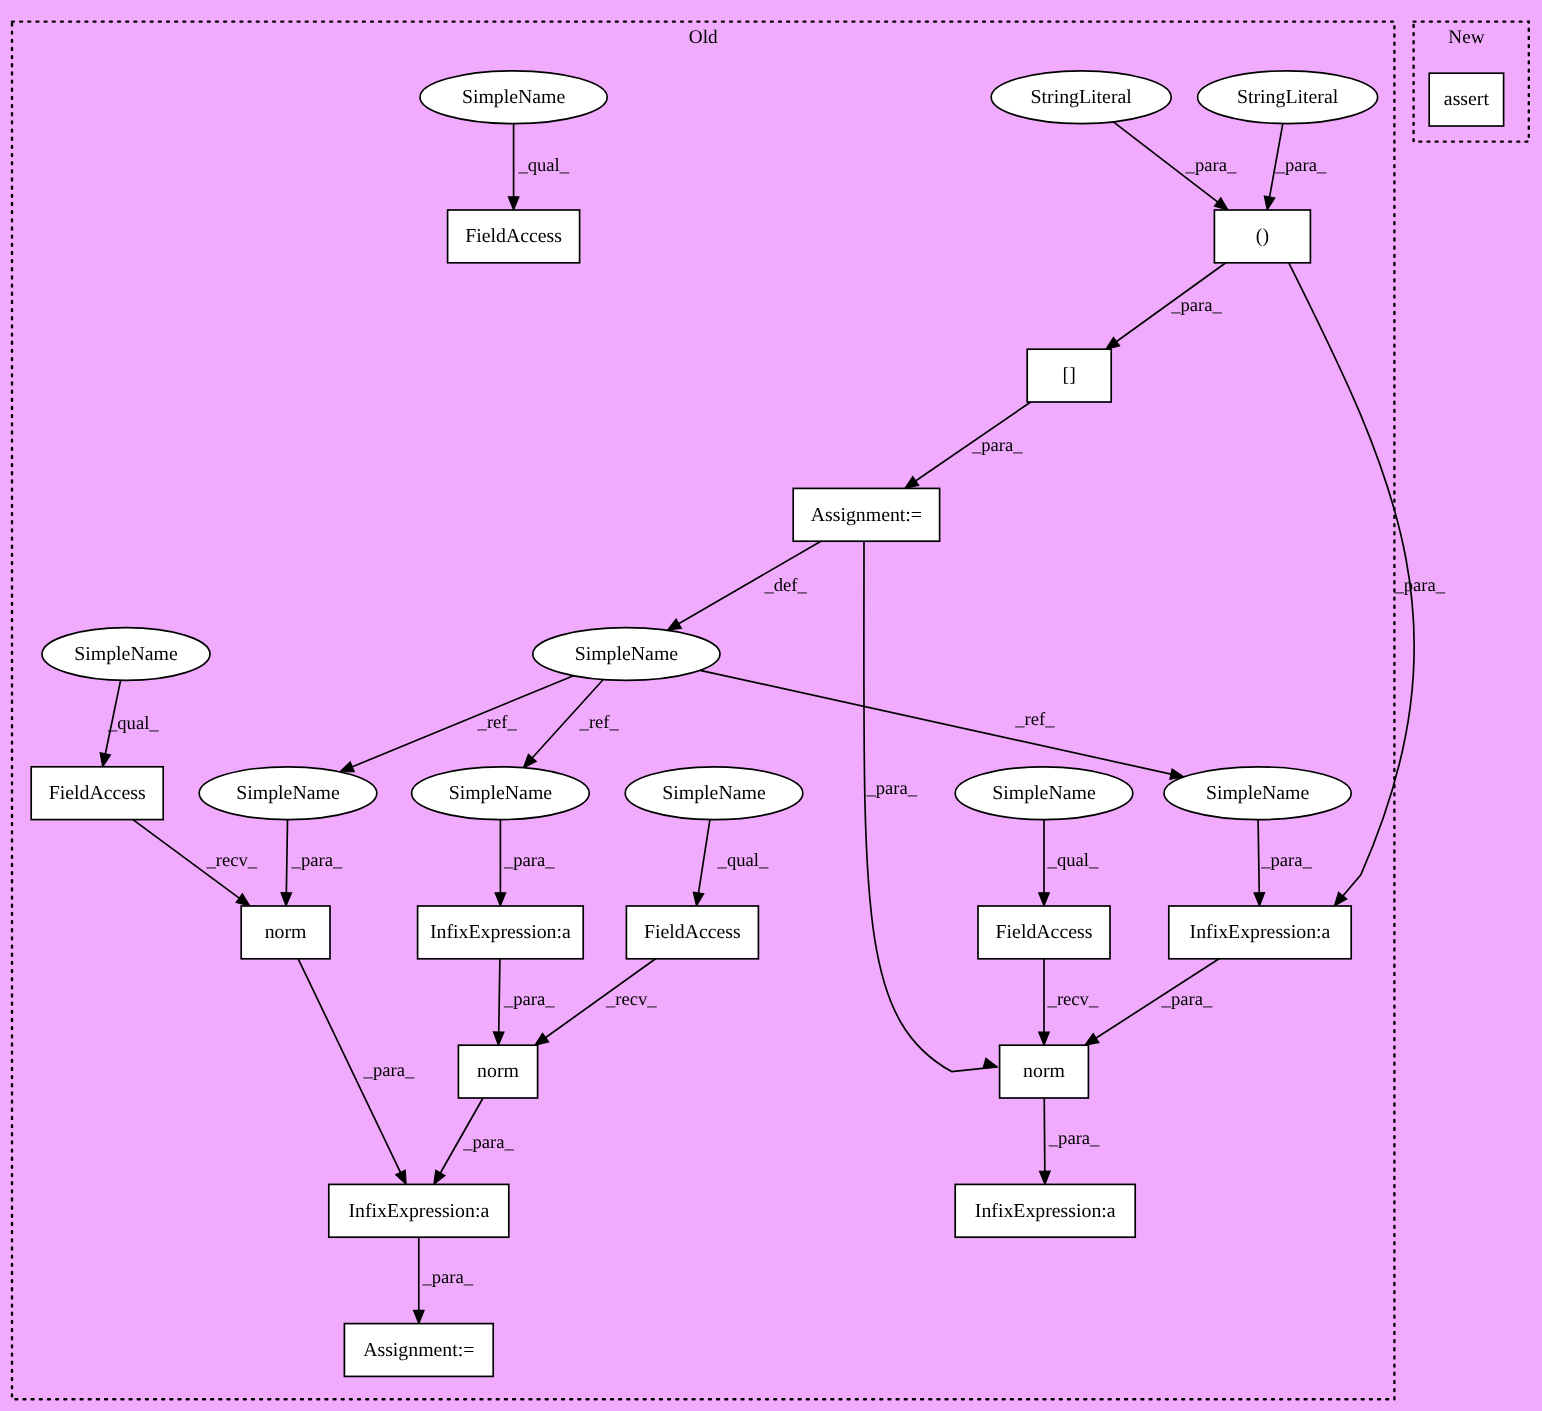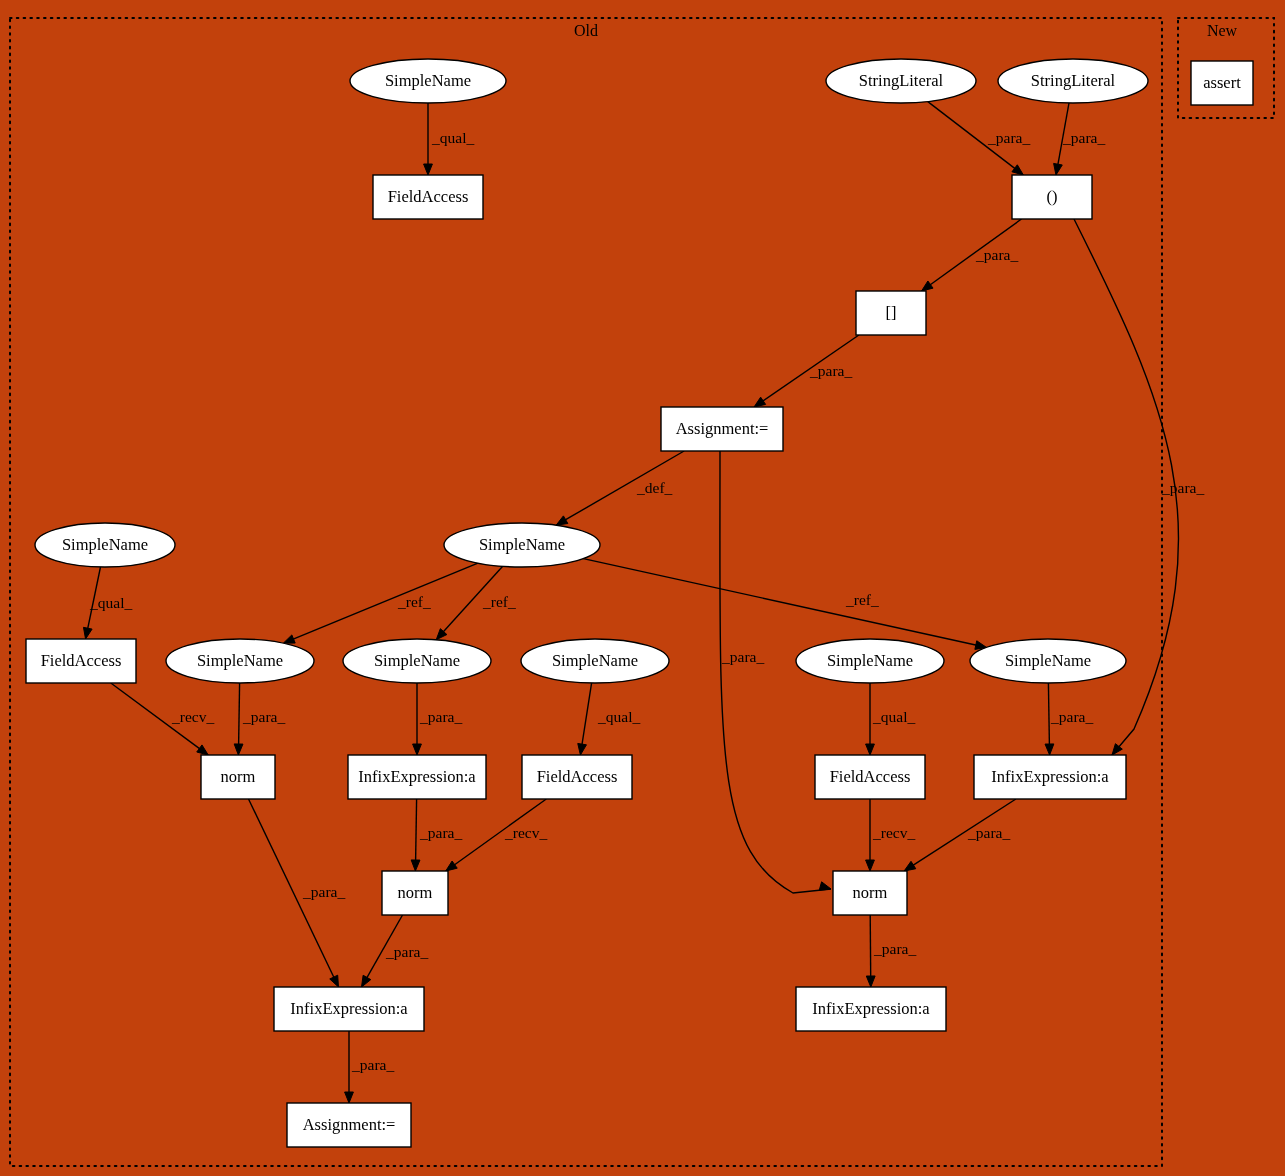--- a/index.html
+++ b/index.html
@@ -5,21 +5,21 @@
   * { box-sizing: border-box; }
   html, body {
     margin: 0; padding: 0;
     background: #ffffff;
     font-family: "Liberation Serif", "DejaVu Serif", serif;
   }
   #canvas {
     position: relative;
     width: 1285px;
     height: 1176px;
-    background: #c2410c;
+    background: #f0abfc;
     overflow: hidden;
   }
   svg#graph {
     position: absolute;
     top: 0; left: 0;
     width: 1285px;
     height: 1176px;
   }
   .cluster-box {
     fill: none;

